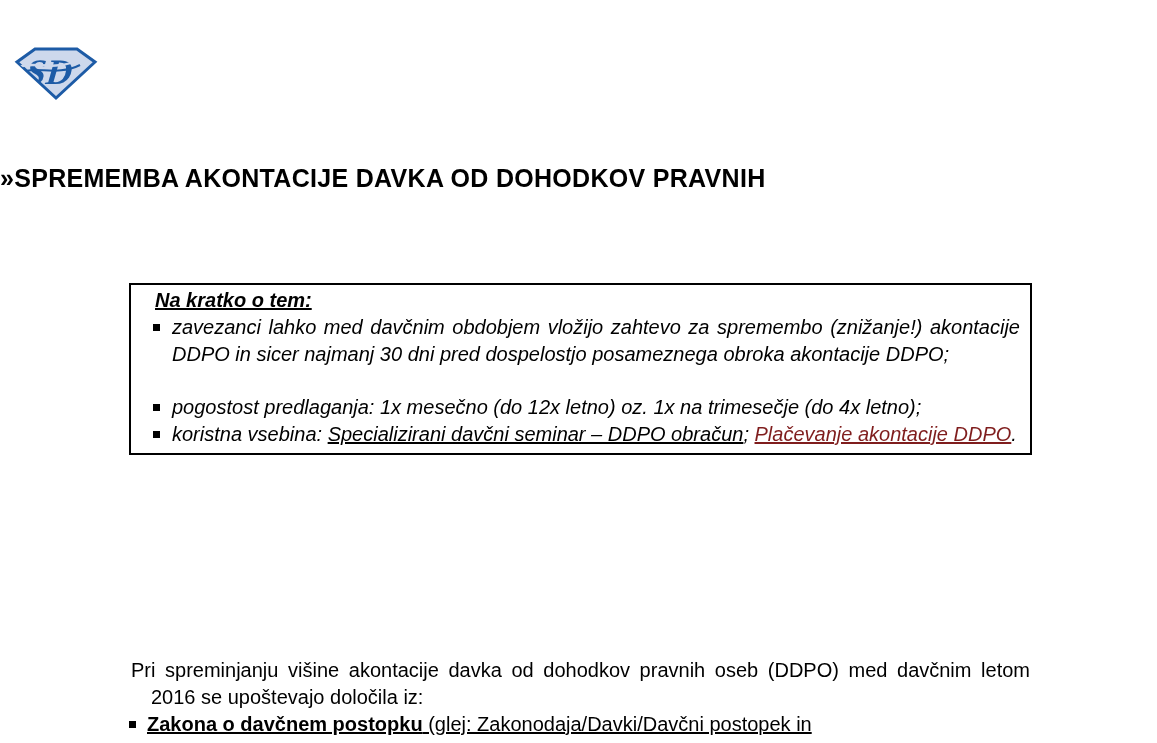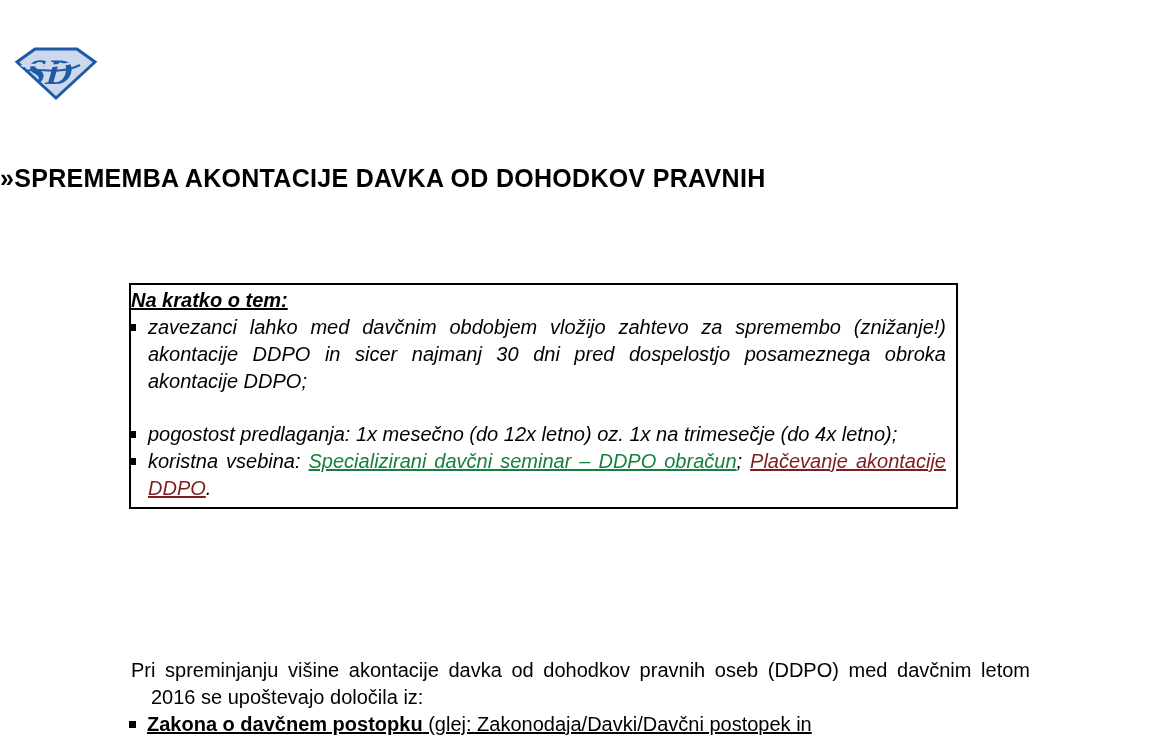--- a/index.html
+++ b/index.html
@@ -20,23 +20,23 @@
     position: absolute; top: 163px; left: 0; width: 1157px;
     font-weight: bold;
     font-size: 25px;
     line-height: 31px;
     letter-spacing: 0.3px;
   }
   .doc-title .t-line { display: block; }
 
   
   .summary-box {
-    position: absolute; left: 129px; top: 283px; width: 829px;
+    position: absolute; left: 129px; top: 283px; width: 903px;
     border: 2px solid #000000;
-    padding: 2px 10px 5px 0;
+    padding: 2px 10px 5px 24px;
     font-style: italic;
     font-size: 20px;
     line-height: 27px;
   }
   .box-heading {
     font-weight: bold;
     text-decoration: underline;
     line-height: 27px;
   }
   .summary-box ul { list-style: none; margin: 0; padding: 0; }
@@ -110,21 +110,21 @@
       <li>
         <span class="bullet-sq"></span>
         <span>zavezanci lahko med davčnim obdobjem vložijo zahtevo za spremembo (znižanje!) akontacije DDPO in sicer najmanj 30 dni pred dospelostjo posameznega obroka akontacije DDPO;</span>
       </li>
       <li class="gap-before">
         <span class="bullet-sq"></span>
         <span>pogostost predlaganja: 1x mesečno (do 12x letno) oz. 1x na trimesečje (do 4x letno);</span>
       </li>
       <li>
         <span class="bullet-sq"></span>
-        <span>koristna vsebina: </span><a class="doc-link" href="#" style="color: #15803d;">Specializirani davčni seminar – DDPO obračun</a><span>; </span><a class="doc-link" href="#" style="color: #7f1d1d;">Plačevanje akontacije DDPO</a><span>.</span>
+        <span>koristna vsebina: </span><a class="doc-link" href="#" style="color: #000000;">Specializirani davčni seminar – DDPO obračun</a><span>; </span><a class="doc-link" href="#" style="color: #7f1d1d;">Plačevanje akontacije DDPO</a><span>.</span>
       </li>
     </ul>
   </div>
 
   <div class="body-section">
     <p class="body-para">Pri spreminjanju višine akontacije davka od dohodkov pravnih oseb (DDPO) med davčnim letom 2016 se upoštevajo določila iz:</p>
     <ul>
       <li>
         <span class="bullet-sq"></span>
         <span class="b-bold">Zakona o davčnem postopku</span><span> (glej: Zakonodaja/Davki/Davčni postopek in</span>

